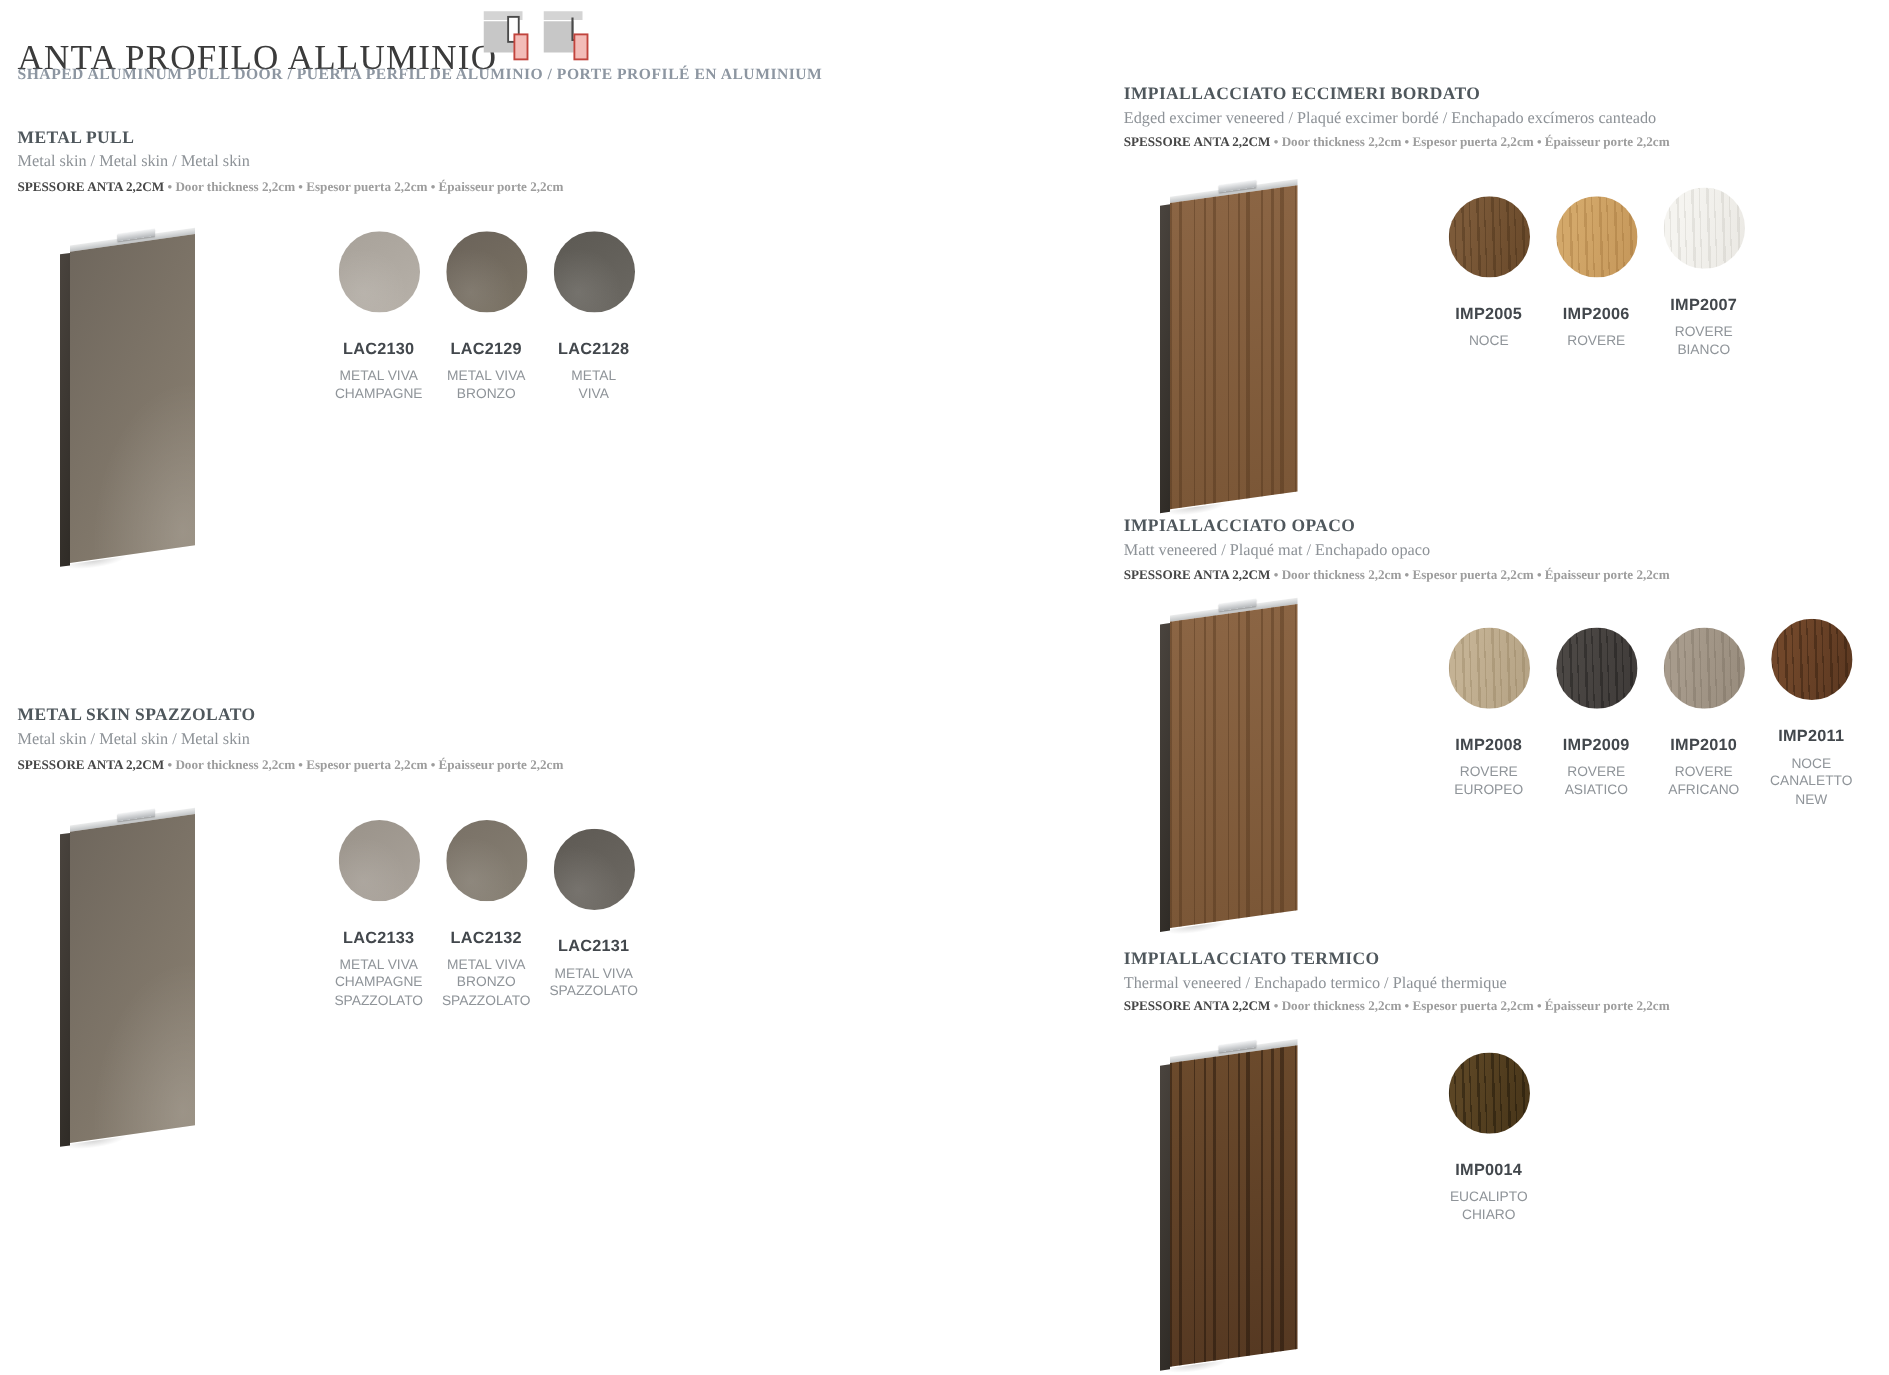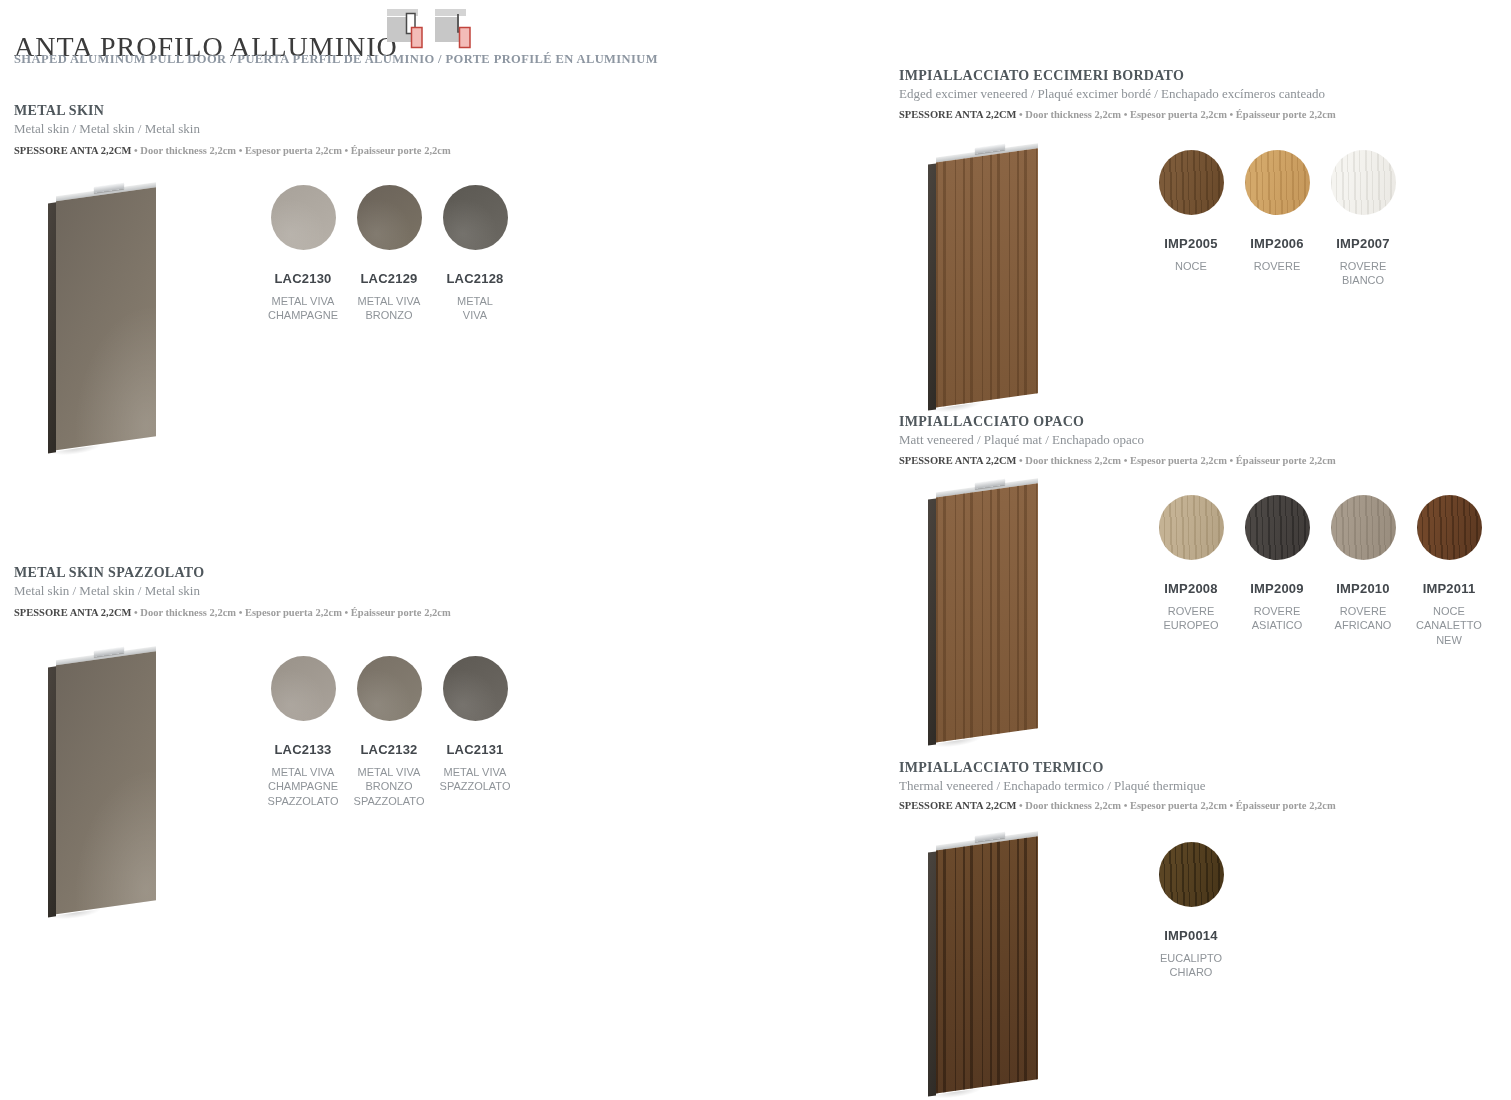--- a/index.html
+++ b/index.html
@@ -45,21 +45,21 @@
   }
   .door-face.wood{
     background:
       repeating-linear-gradient(90deg, var(--g) 0 2px, rgba(0,0,0,0) 2px 7px,
         var(--g) 7px 10px, rgba(0,0,0,0) 10px 19px, var(--g) 19px 20px, rgba(0,0,0,0) 20px 27px),
       linear-gradient(180deg, var(--c1) 0%, var(--c2) 100%);
   }
   .door-shadow{position:absolute;left:2px;bottom:-5px;width:60%;height:8px;
     background:radial-gradient(50% 100% at 45% 0, rgba(0,0,0,0.16), rgba(0,0,0,0) 70%);}
   
-  .swatch-row{position:absolute;display:flex;}
+  .swatch-row{position:absolute;display:flex;align-items:center;}
   .swatch{width:86px;text-align:center;font-family:"Liberation Sans", sans-serif;}
   .swatch-circle{width:65px;height:65px;border-radius:50%;margin:0 auto;}
   .sw-metal{background:
       radial-gradient(90% 90% at 30% 75%, rgba(255,255,255,0.10), rgba(255,255,255,0) 60%),
       linear-gradient(150deg, var(--c1) 15%, var(--c2) 95%);}
   .sw-wood{background:
       repeating-linear-gradient(88deg, var(--g) 0 2px, rgba(0,0,0,0) 2px 6px,
         var(--g) 6px 7px, rgba(0,0,0,0) 7px 12px),
       linear-gradient(105deg, var(--c1) 25%, var(--c2) 100%);}
   .swatch-code{margin-top:21px;font-size:13px;font-weight:700;color:#42474c;letter-spacing:0.2px;}
@@ -86,21 +86,21 @@
       <rect x="1" y="2" width="31" height="7" fill="#d4d4d4"></rect>
       <rect x="1" y="10" width="24" height="25" fill="#c7c7c7"></rect>
       <path d="M24 7 V 25 H 27" fill="none" stroke="#4a4a4a" stroke-width="1.7"></path>
       <rect x="25.5" y="20.5" width="10.5" height="20" fill="#f3bcb8" stroke="#c1443d" stroke-width="1.5"></rect>
     </svg>
   </div>
 
   <div class="page-subtitle">SHAPED ALUMINUM PULL DOOR / PUERTA PERFIL DE ALUMINIO / PORTE PROFILÉ EN ALUMINIUM</div>
 
   <div class="sec-head" style="left:14px;top:103px;">
-    <h3 class="sec-title">METAL SKIN</h3>
+    <h3 class="sec-title">METAL PULL</h3>
     <p class="sec-sub">Metal skin / Metal skin / Metal skin</p>
   </div>
   <div class="sec-spec" style="left:14px;top:145px;">
     <b>SPESSORE ANTA 2,2CM</b><span> • Door thickness 2,2cm • Espesor puerta 2,2cm • Épaisseur porte 2,2cm</span>
   </div>
 
   <div class="door" style="left:42px;top:186px;width:118px;height:262px;">
     <div class="door-inner">
       <div class="door-topbar"></div>
       <div class="door-handle"></div>

